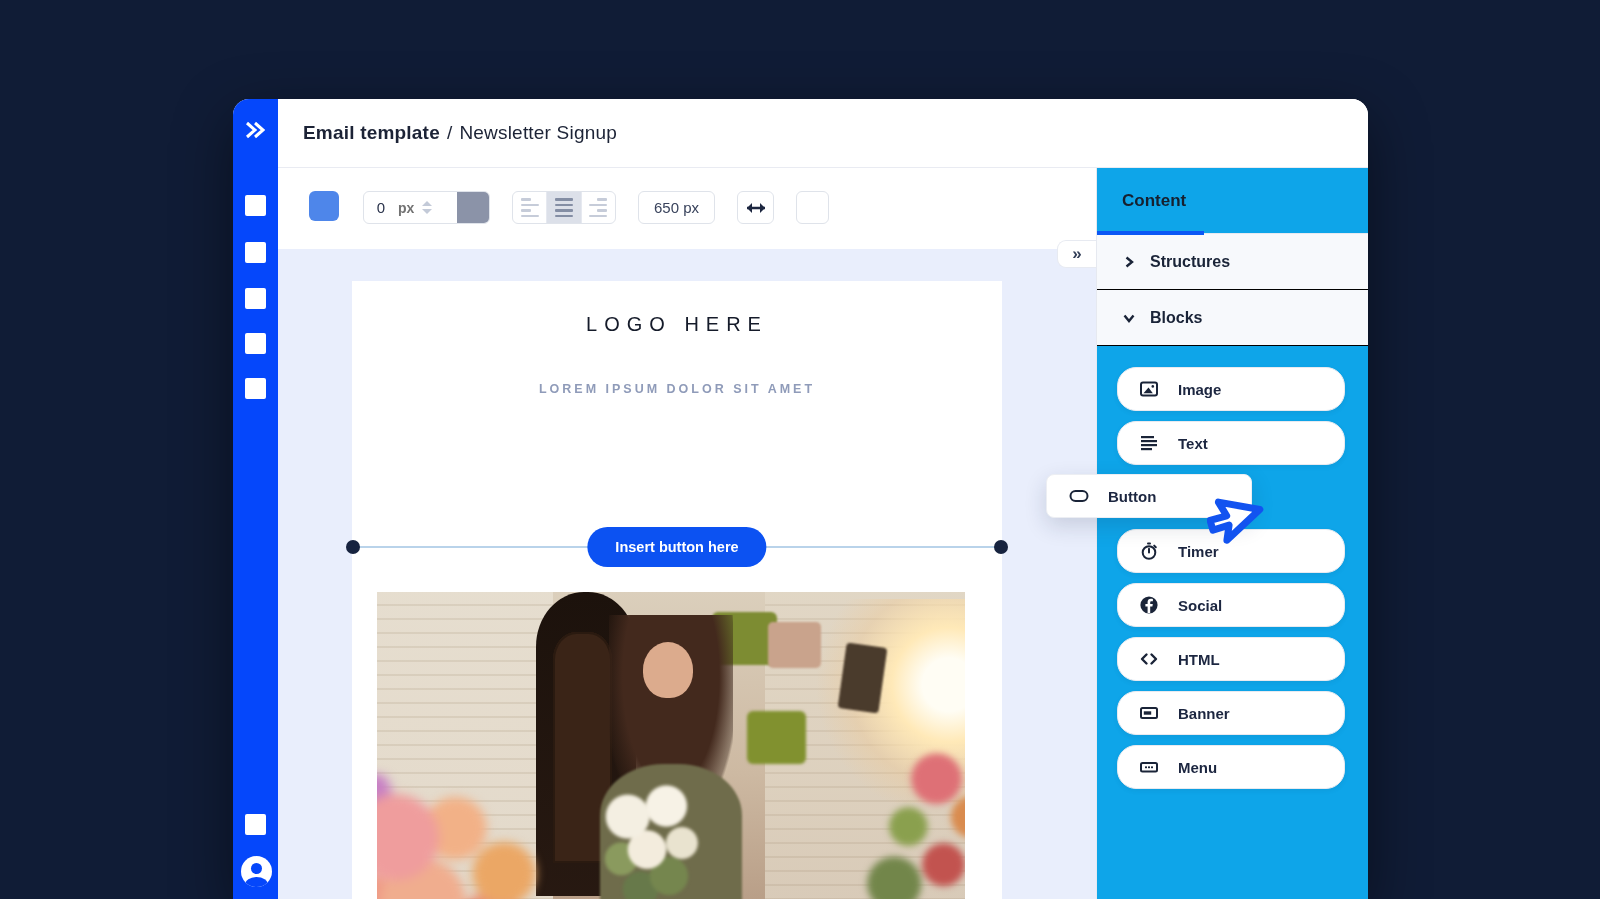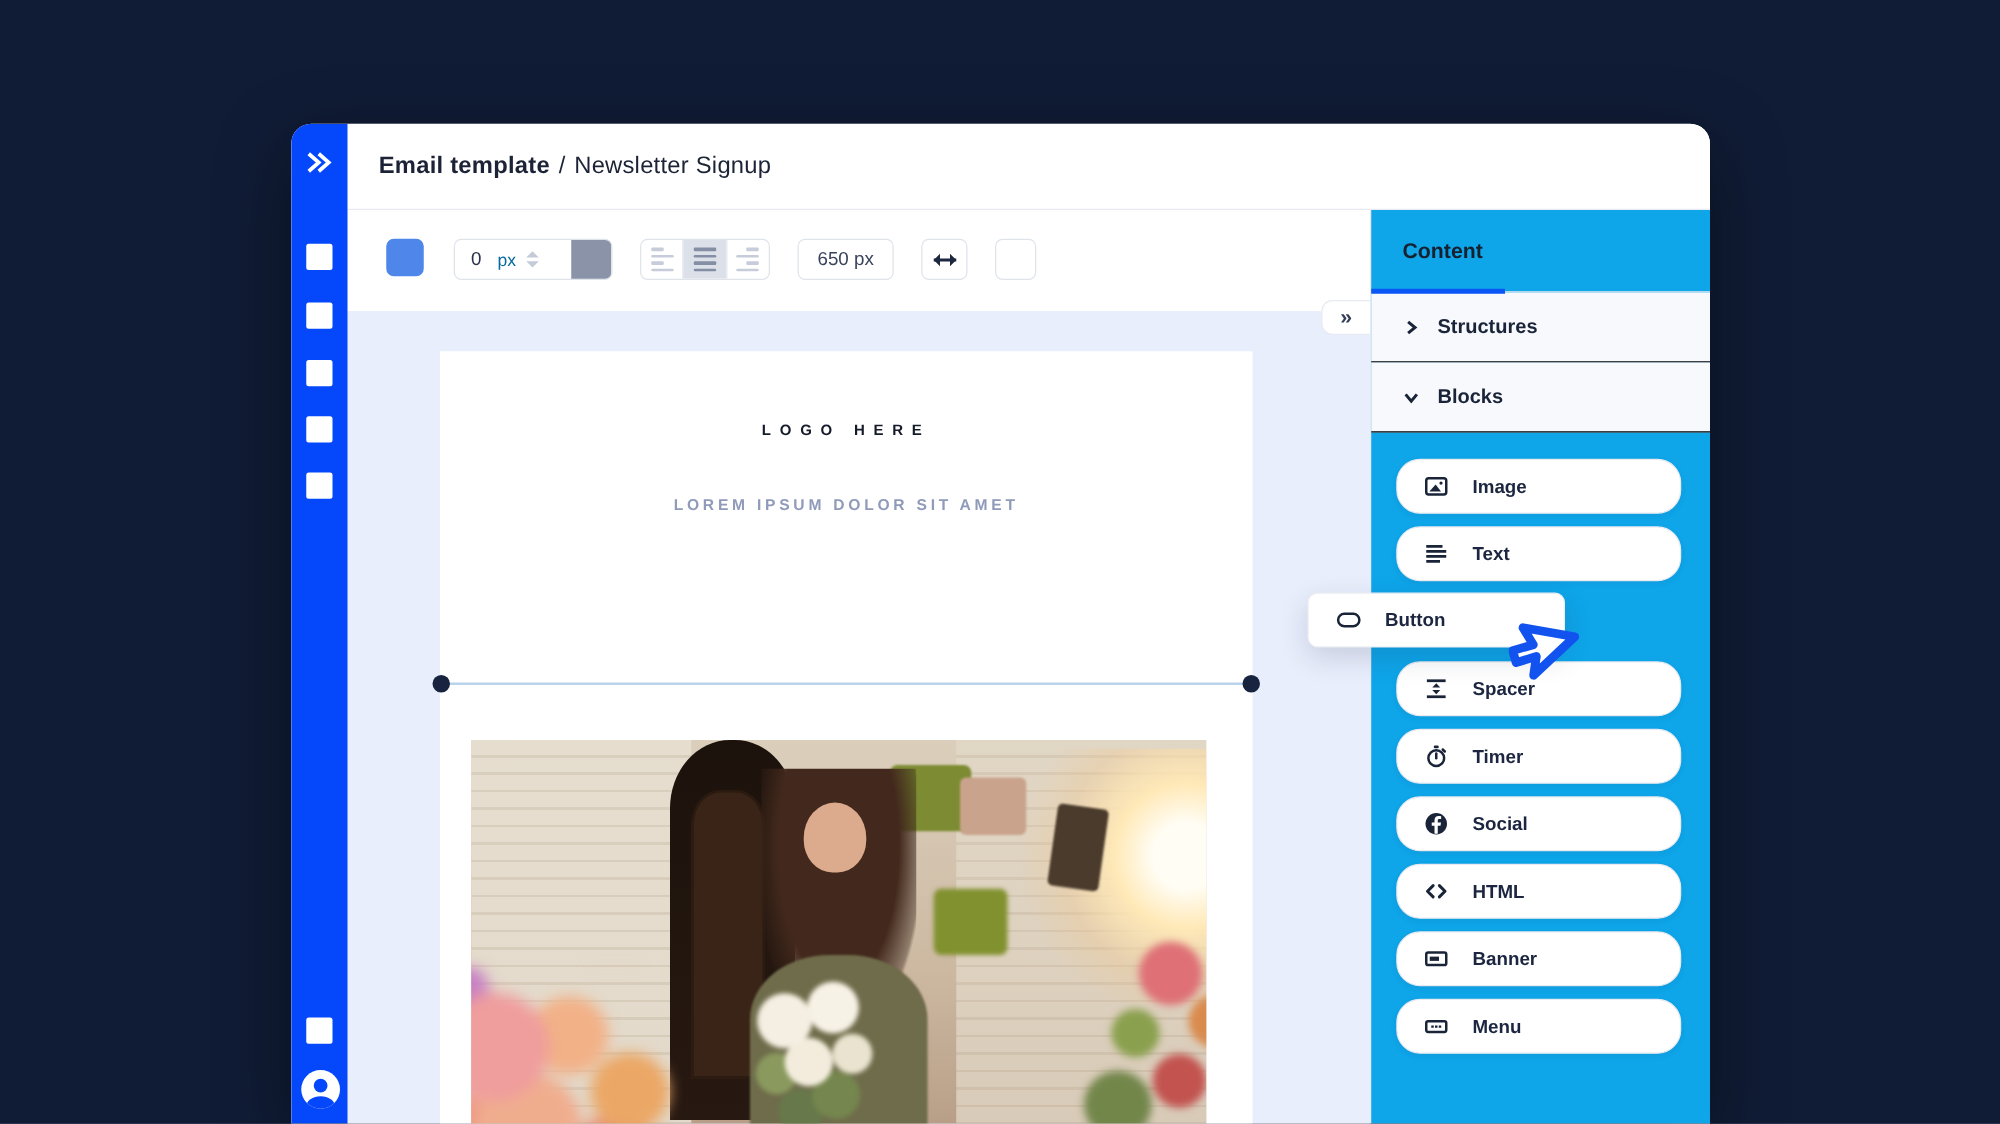--- a/index.html
+++ b/index.html
@@ -29,21 +29,21 @@
 
   
   .editor { position:absolute; left:45px; top:69px; width:818px; bottom:0; background:#e9eefc; }
   .toolbar { position:absolute; left:0; right:0; top:0; height:81px; background:#fff; }
 
   .swatch { position:absolute; left:31px; top:23px; width:30px; height:30px; background:#4e86ea; border-radius:6px; }
 
   .stepper { position:absolute; left:85px; top:23px; width:127px; height:33px; border:1px solid #dfe3ea;
              border-radius:6px; background:#fff; display:flex; align-items:center; overflow:hidden; }
   .stepper .val { width:34px; text-align:center; font-size:15px; color:#29324a; }
-  .stepper .unit { font-size:14px; color:#0369a1; margin-right:8px; }
+  .stepper .unit { font-size:14px; color:#737373; margin-right:8px;font-weight:bold; }
   .spin { display:flex; flex-direction:column; gap:3px; margin-right:9px; }
   .spin i { width:0; height:0; border-left:5px solid transparent; border-right:5px solid transparent; }
   .spin .up { border-bottom:5px solid #c3cad8; }
   .spin .dn { border-top:5px solid #c3cad8; }
   .stepper .grayblock { margin-left:auto; width:32px; height:33px; background:#8b93a8; }
 
   .aligngrp { position:absolute; left:234px; top:23px; width:104px; height:33px; border:1px solid #dfe3ea;
               border-radius:6px; background:#fff; display:flex; overflow:hidden; }
   .aligncell { flex:1; display:flex; align-items:center; justify-content:center; }
   .aligncell + .aligncell { border-left:1px solid #e6e9f0; }
@@ -59,21 +59,21 @@
 
   .tbtn { position:absolute; top:23px; height:33px; border:1px solid #dfe3ea; border-radius:6px; background:#fff;
           display:flex; align-items:center; justify-content:center; font-size:15px; color:#39435c; }
   .tbtn.width { left:360px; width:77px; }
   .tbtn.harrow { left:459px; width:37px; }
   .tbtn.empty { left:518px; width:33px; }
 
   
   .canvas { position:absolute; left:0; right:0; top:81px; bottom:0; background:#e9eefc; }
   .page { position:absolute; left:74px; top:32px; width:650px; height:calc(100% - 32px); background:#fff; }
-  .logo-line { margin-top:56px; text-align:center; font-size:12px; font-weight:700; letter-spacing:7px; color:#151b2a; }
+  .logo-line { margin-top:32px; text-align:center; font-size:20px; font-weight:400; letter-spacing:7px; color:#151b2a; }
   .pre-head { margin-top:46px; text-align:center; font-size:12.5px; font-weight:700; letter-spacing:3px; color:#8f9bb9; }
   .big-head { margin-top:8px; text-align:center; font-family:"DejaVu Serif", serif; font-weight:400;
               font-size:43px; color:#222b3d; }
   .dropzone { position:absolute; left:0; width:100%; top:245px; height:42px; }
   .dropline { position:absolute; left:0; right:0; top:20px; height:2px; background:#b9d3ea; }
   .dropdot { position:absolute; top:14px; width:14px; height:14px; border-radius:50%; background:#17233f; }
   .dropdot.l { left:-6px; } .dropdot.r { right:-6px; }
   .pill-btn { position:absolute; left:50%; transform:translateX(-50%); top:1px; height:40px; padding:0 28px;
               background:#0c52f2; color:#fff; border-radius:20px; display:flex; align-items:center;
               font-size:14.5px; font-weight:700; white-space:nowrap; }
@@ -239,20 +239,21 @@
 
       <div class="canvas">
         <div class="page">
           <div class="logo-line">LOGO HERE</div>
           <div class="pre-head">LOREM IPSUM DOLOR SIT AMET</div>
 
           <div class="dropzone">
             <div class="dropline"></div>
             <div class="dropdot l"></div>
             <div class="dropdot r"></div>
+            <div class="pill-btn">Insert button here</div>
           </div>
 
           <div class="photo">
             <div class="ph-brickL"></div>
             <div class="ph-brickR"></div>
             <div class="ph-door"></div>
             <div class="ph-doorin"></div>
             <div class="ph-pillar"></div>
             <div class="ph-box1"></div>
             <div class="ph-box2"></div>
@@ -310,29 +311,20 @@
             <rect x="2" y="3" width="13" height="2.2" fill="#1a2438"></rect>
             <rect x="2" y="7" width="16" height="2.2" fill="#1a2438"></rect>
             <rect x="2" y="11" width="16" height="2.2" fill="#1a2438"></rect>
             <rect x="2" y="15" width="11" height="2.2" fill="#1a2438"></rect>
           </svg>
           <span class="blabel">Text</span>
         </div>
 
         <div class="bslot"></div>
 
-        <div class="bcard">
-          <svg class="bicon" viewBox="0 0 20 20">
-            <rect x="2.5" y="2.5" width="15" height="2.2" fill="#1a2438"></rect>
-            <rect x="2.5" y="15.3" width="15" height="2.2" fill="#1a2438"></rect>
-            <polygon points="10,5.6 13.2,9 6.8,9" fill="#1a2438"></polygon>
-            <polygon points="10,14.4 13.2,11 6.8,11" fill="#1a2438"></polygon>
-          </svg>
-          <span class="blabel">Spacer</span>
-        </div>
 
         <div class="bcard">
           <svg class="bicon" viewBox="0 0 20 20">
             <circle cx="10" cy="11.5" r="6.3" fill="none" stroke="#1a2438" stroke-width="2"></circle>
             <rect x="8" y="1.4" width="4" height="2.2" rx="1" fill="#1a2438"></rect>
             <path d="M10 11.5 L10 7.8" stroke="#1a2438" stroke-width="2" stroke-linecap="round"></path>
             <path d="M15.2 4.6 L16.8 6.2" stroke="#1a2438" stroke-width="2" stroke-linecap="round"></path>
           </svg>
           <span class="blabel">Timer</span>
         </div>

